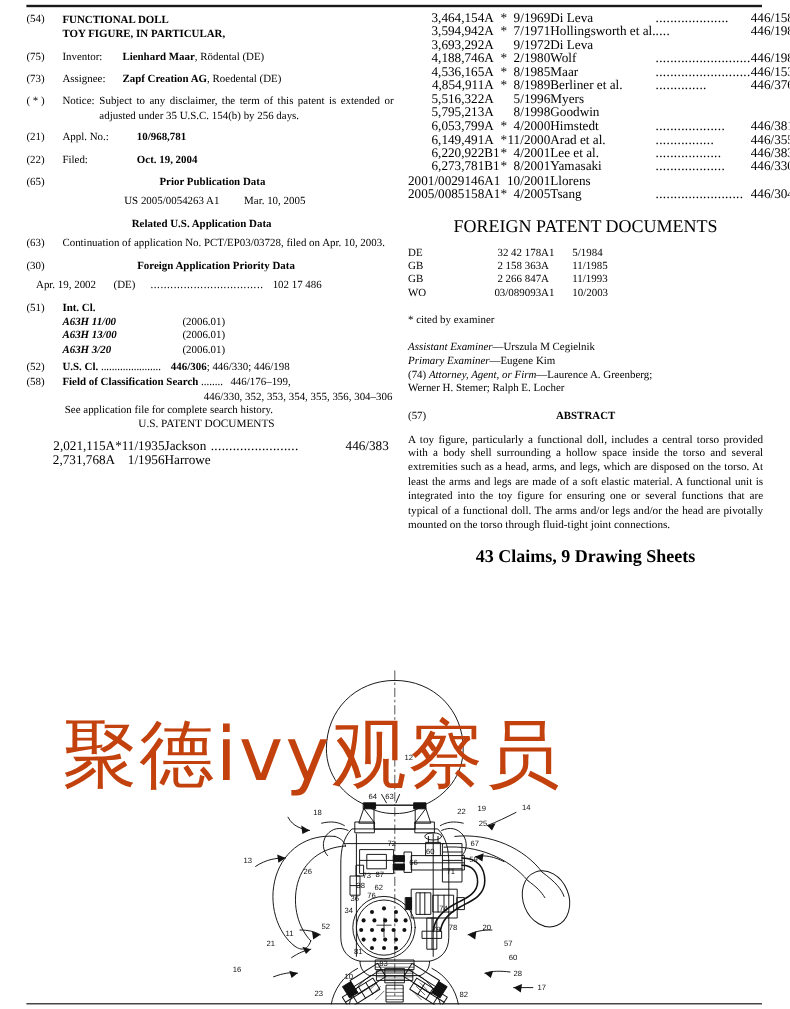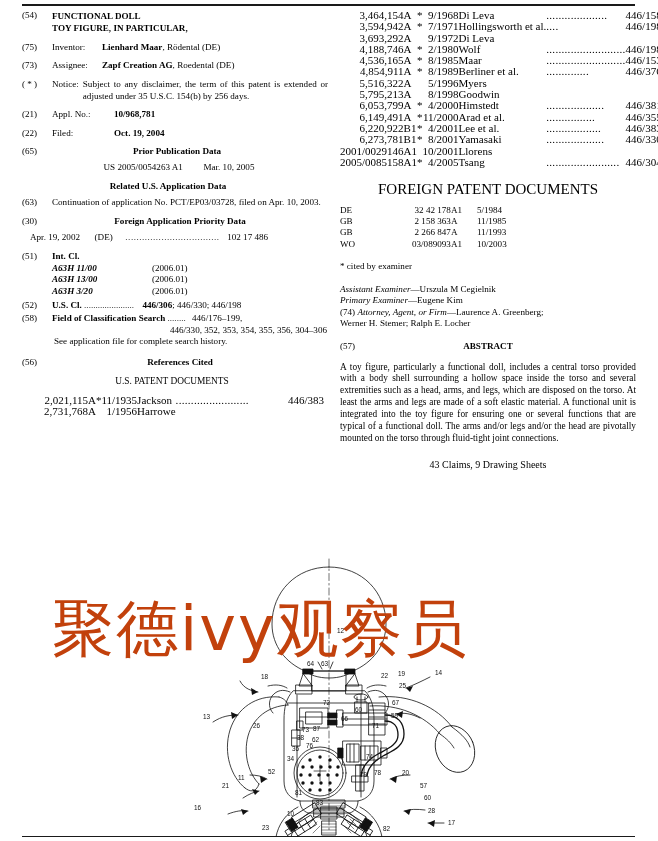--- a/index.html
+++ b/index.html
@@ -181,23 +181,23 @@
     font-weight: bold;
     padding-right: 30px;
   }
   .abstract-body {
     text-align: justify;
     line-height: 11.9px;
     font-size: 9.3px;
   }
   .claims-line {
     text-align: center;
-    font-weight: normal;
+    font-weight: bold;
     margin-top: 14px;
-    font-size: 10px;
+    font-size: 15px;
   }
 
   
   .drawing {
     position: absolute;
     left: 0;
     top: 545px;
     width: 658px;
     height: 292px;
   }
@@ -344,26 +344,20 @@
         <div class="inid">(58)</div>
         <div class="row-body">
           <span class="b">Field of Classification Search</span>
           <span>........</span>
           <span style="display:inline-block;width:4px;"></span><span>446/176–199,</span>
           <div style="text-align:right;padding-right:1px;">446/330, 352, 353, 354, 355, 356, 304–306</div>
           <div style="padding-left:2px;">See application file for complete search history.</div>
         </div>
       </div>
 
-      <div class="row" style="margin-top:9px;margin-bottom:8px;">
-        <div class="inid">(56)</div>
-        <div class="row-body">
-          <div class="head-center" style="padding-right:20px;">References Cited</div>
-        </div>
-      </div>
 
       <div class="head-center-plain" style="padding-right:6px;margin-bottom:7px;font-size:9.4px;">U.S. PATENT DOCUMENTS</div>
 
       <div class="us-cites">
         <table class="cite-tbl">
           <tbody>
             <tr>
               <td class="c-num">2,021,115</td>
               <td class="c-kind">A</td>
               <td class="c-star">*</td>
@@ -389,21 +383,21 @@
 
     <div class="col col-right">
 
       <div class="rt-cites">
         <table class="cite-tbl">
           <tbody>
             <tr>
               <td class="c-num">3,464,154</td>
               <td class="c-kind">A</td>
               <td class="c-star">*</td>
-              <td class="c-date">9/1968</td>
+              <td class="c-date">9/1969</td>
               <td class="c-name">Di Leva</td>
               <td class="c-dots">....................</td>
               <td class="c-cls">446/158</td>
             </tr>
             <tr>
               <td class="c-num">3,594,942</td>
               <td class="c-kind">A</td>
               <td class="c-star">*</td>
               <td class="c-date">7/1971</td>
               <td class="c-name">Hollingsworth et al.</td>

